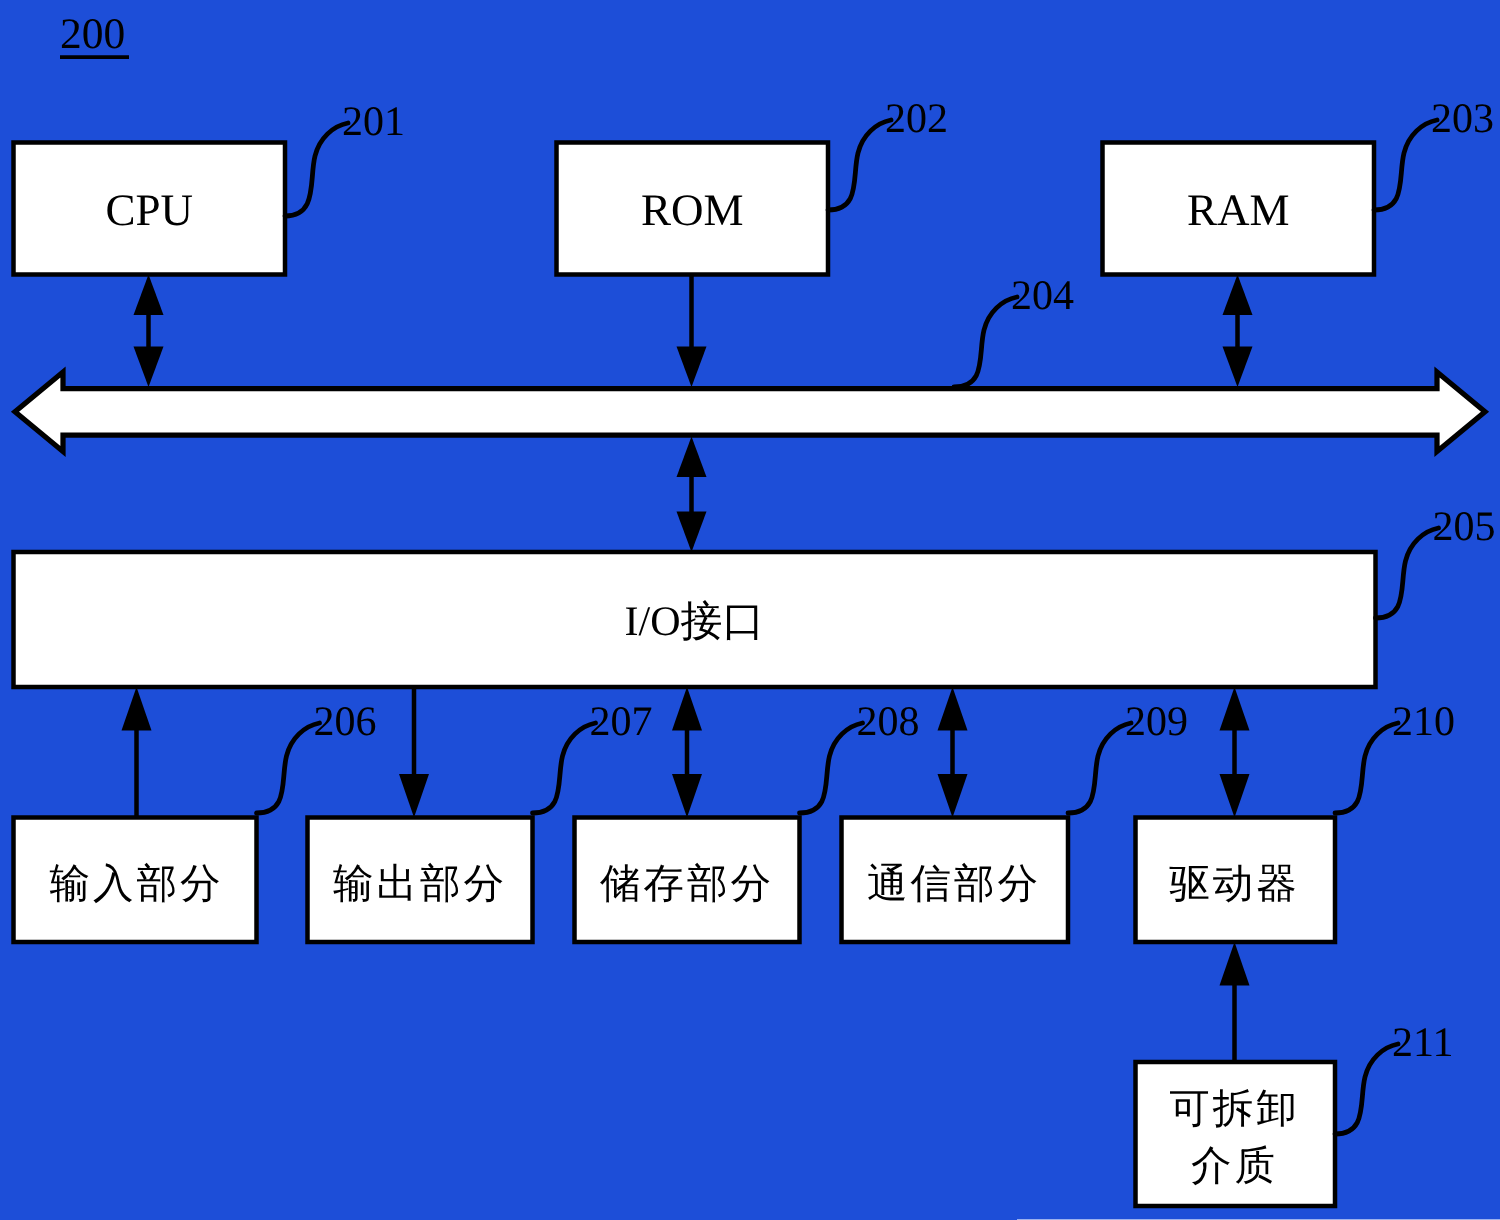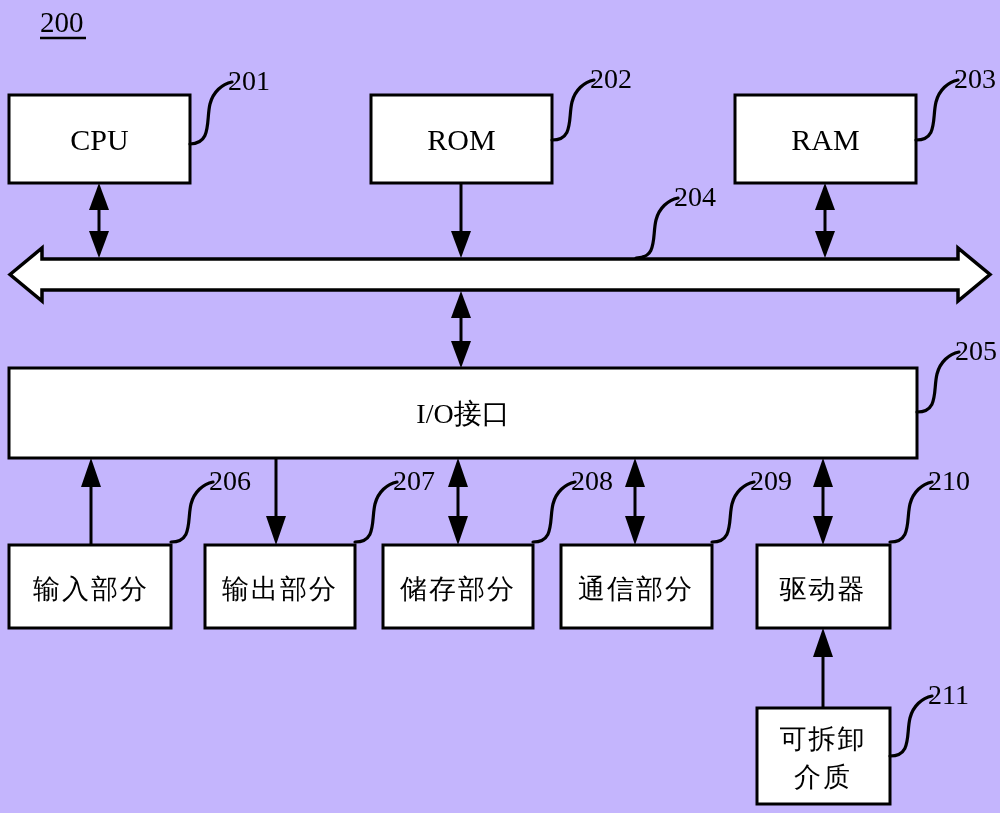--- a/index.html
+++ b/index.html
@@ -7,21 +7,21 @@
     padding: 0;
     background: #ffffff;
   }
   body {
     font-family: "Liberation Serif", "DejaVu Serif", serif;
   }
   #canvas {
     position: relative;
     width: 1000px;
     height: 813px;
-    background: #c4b5fd;
+    background: #1d4ed8;
     overflow: hidden;
   }
   #diagram-svg {
     position: absolute;
     left: 0;
     top: 0;
     width: 1000px;
     height: 813px;
   }
   .fig-num {

